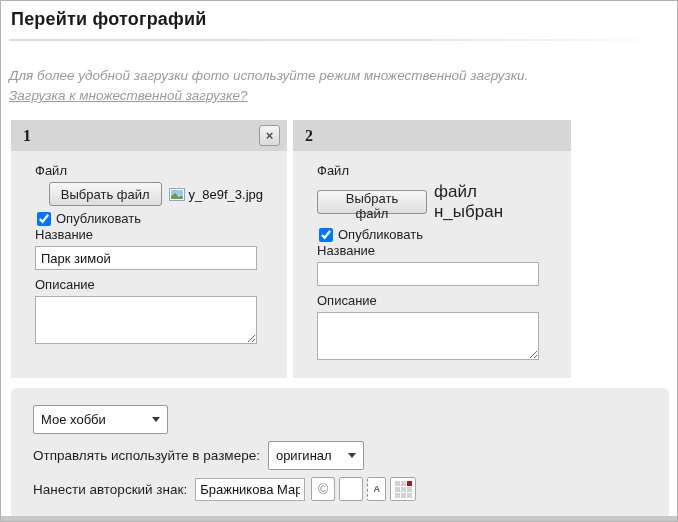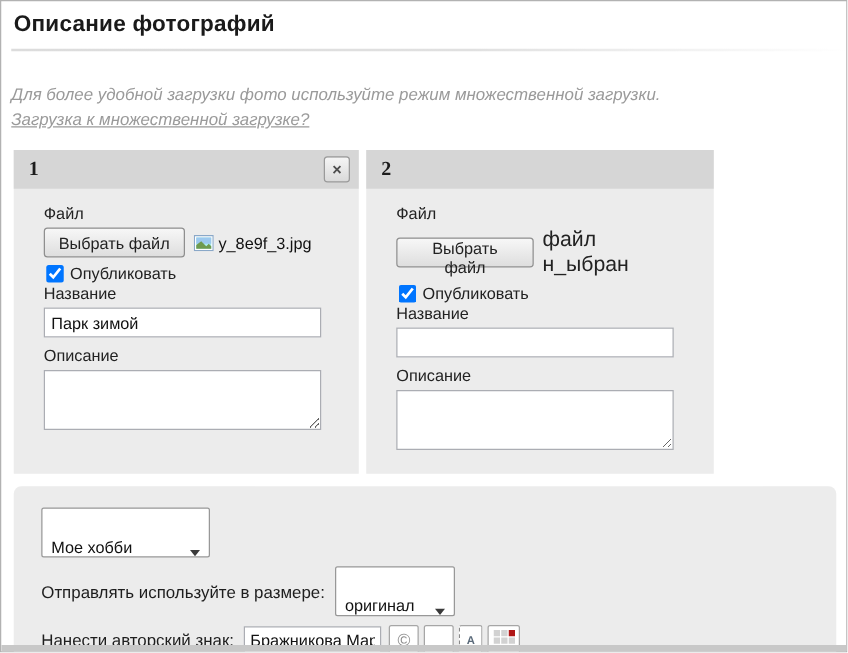--- a/index.html
+++ b/index.html
@@ -47,21 +47,21 @@
     background: linear-gradient(#f5f5f5, #dadada);
     border: 1px solid #9a9a9a; border-radius: 3px;
     color: #4d4d4d; font-size: 13px; font-weight: bold; line-height: 1;
     cursor: pointer;
     display: flex; align-items: center; justify-content: center;
   }
 
   .panel-body { padding: 11px 24px 14px; }
   .flabel { font-size: 13px; color: #222; margin-bottom: 3px; line-height: 17px; }
 
-  .file-row { display: flex; align-items: center; margin-bottom: 5px; }
+  .file-row { display: flex; align-items: center; margin-bottom: 5px; justify-content: flex-end; }
   .choose-btn {
     height: 24px; padding: 0 11px;
     background: linear-gradient(#f7f7f7, #dedede);
     border: 1px solid #8f8f8f; border-radius: 3px;
     font-family: "Liberation Sans", sans-serif;
     font-size: 13px; color: #222; cursor: pointer;
   }
   .thumb-icon { margin-left: 7px; flex: 0 0 auto; }
   .file-name { margin-left: 4px; font-size: 13px; color: #111; }
   .file-status { margin-left: 7px; font-size: 17px; color: #222; }
@@ -86,23 +86,23 @@
 
   .settings {
     margin: 10px 10px 0; width: 658px; height: 167px;
     background: #ececec; border-radius: 6px;
     padding: 17px 0 0 22px;
   }
   .set-row { display: flex; align-items: center; margin-bottom: 7px; font-size: 13.5px; color: #1e1e1e; }
   .set-label { margin-right: 8px; }
 
   .fake-select {
-    height: 40px; background: #fff;
+    height: 29px; background: #fff;
     border: 1px solid #989898; border-radius: 2px;
-    display: inline-flex; align-items: flex-end; justify-content: space-between;
+    display: inline-flex; align-items: center; justify-content: space-between;
     padding: 0 7px; font-size: 13px; color: #111; cursor: pointer;
   }
   .sel-album { width: 135px; }
   .sel-size  { width: 96px; }
   .sel-arrow { width: 0; height: 0; border-left: 4px solid transparent; border-right: 4px solid transparent; border-top: 5px solid #3a3a3a; margin-left: 6px; }
 
   .wm-input {
     width: 110px; height: 23px;
     border: 1px solid #abadb3; background: #fff;
     font-family: "Liberation Sans", sans-serif;
@@ -137,21 +137,21 @@
   .bottom-bar {
     position: absolute; left: 0; right: 0; bottom: 0;
     height: 5px; background: #c8c8c8;
   }
 </style>
 </head>
 <body>
 
 <div class="page">
 
-  <h1 class="page-title">Описание фотографий</h1>
+  <h1 class="page-title">Перейти фотографий</h1>
   <div class="title-rule"></div>
 
   <div class="intro">
     <div>Для более удобной загрузки фото используйте режим множественной загрузки.</div>
     <a class="intro-link">Загрузка к множественной загрузке?</a>
   </div>
 
   <div class="panels">
 
     <div class="panel panel-1">

